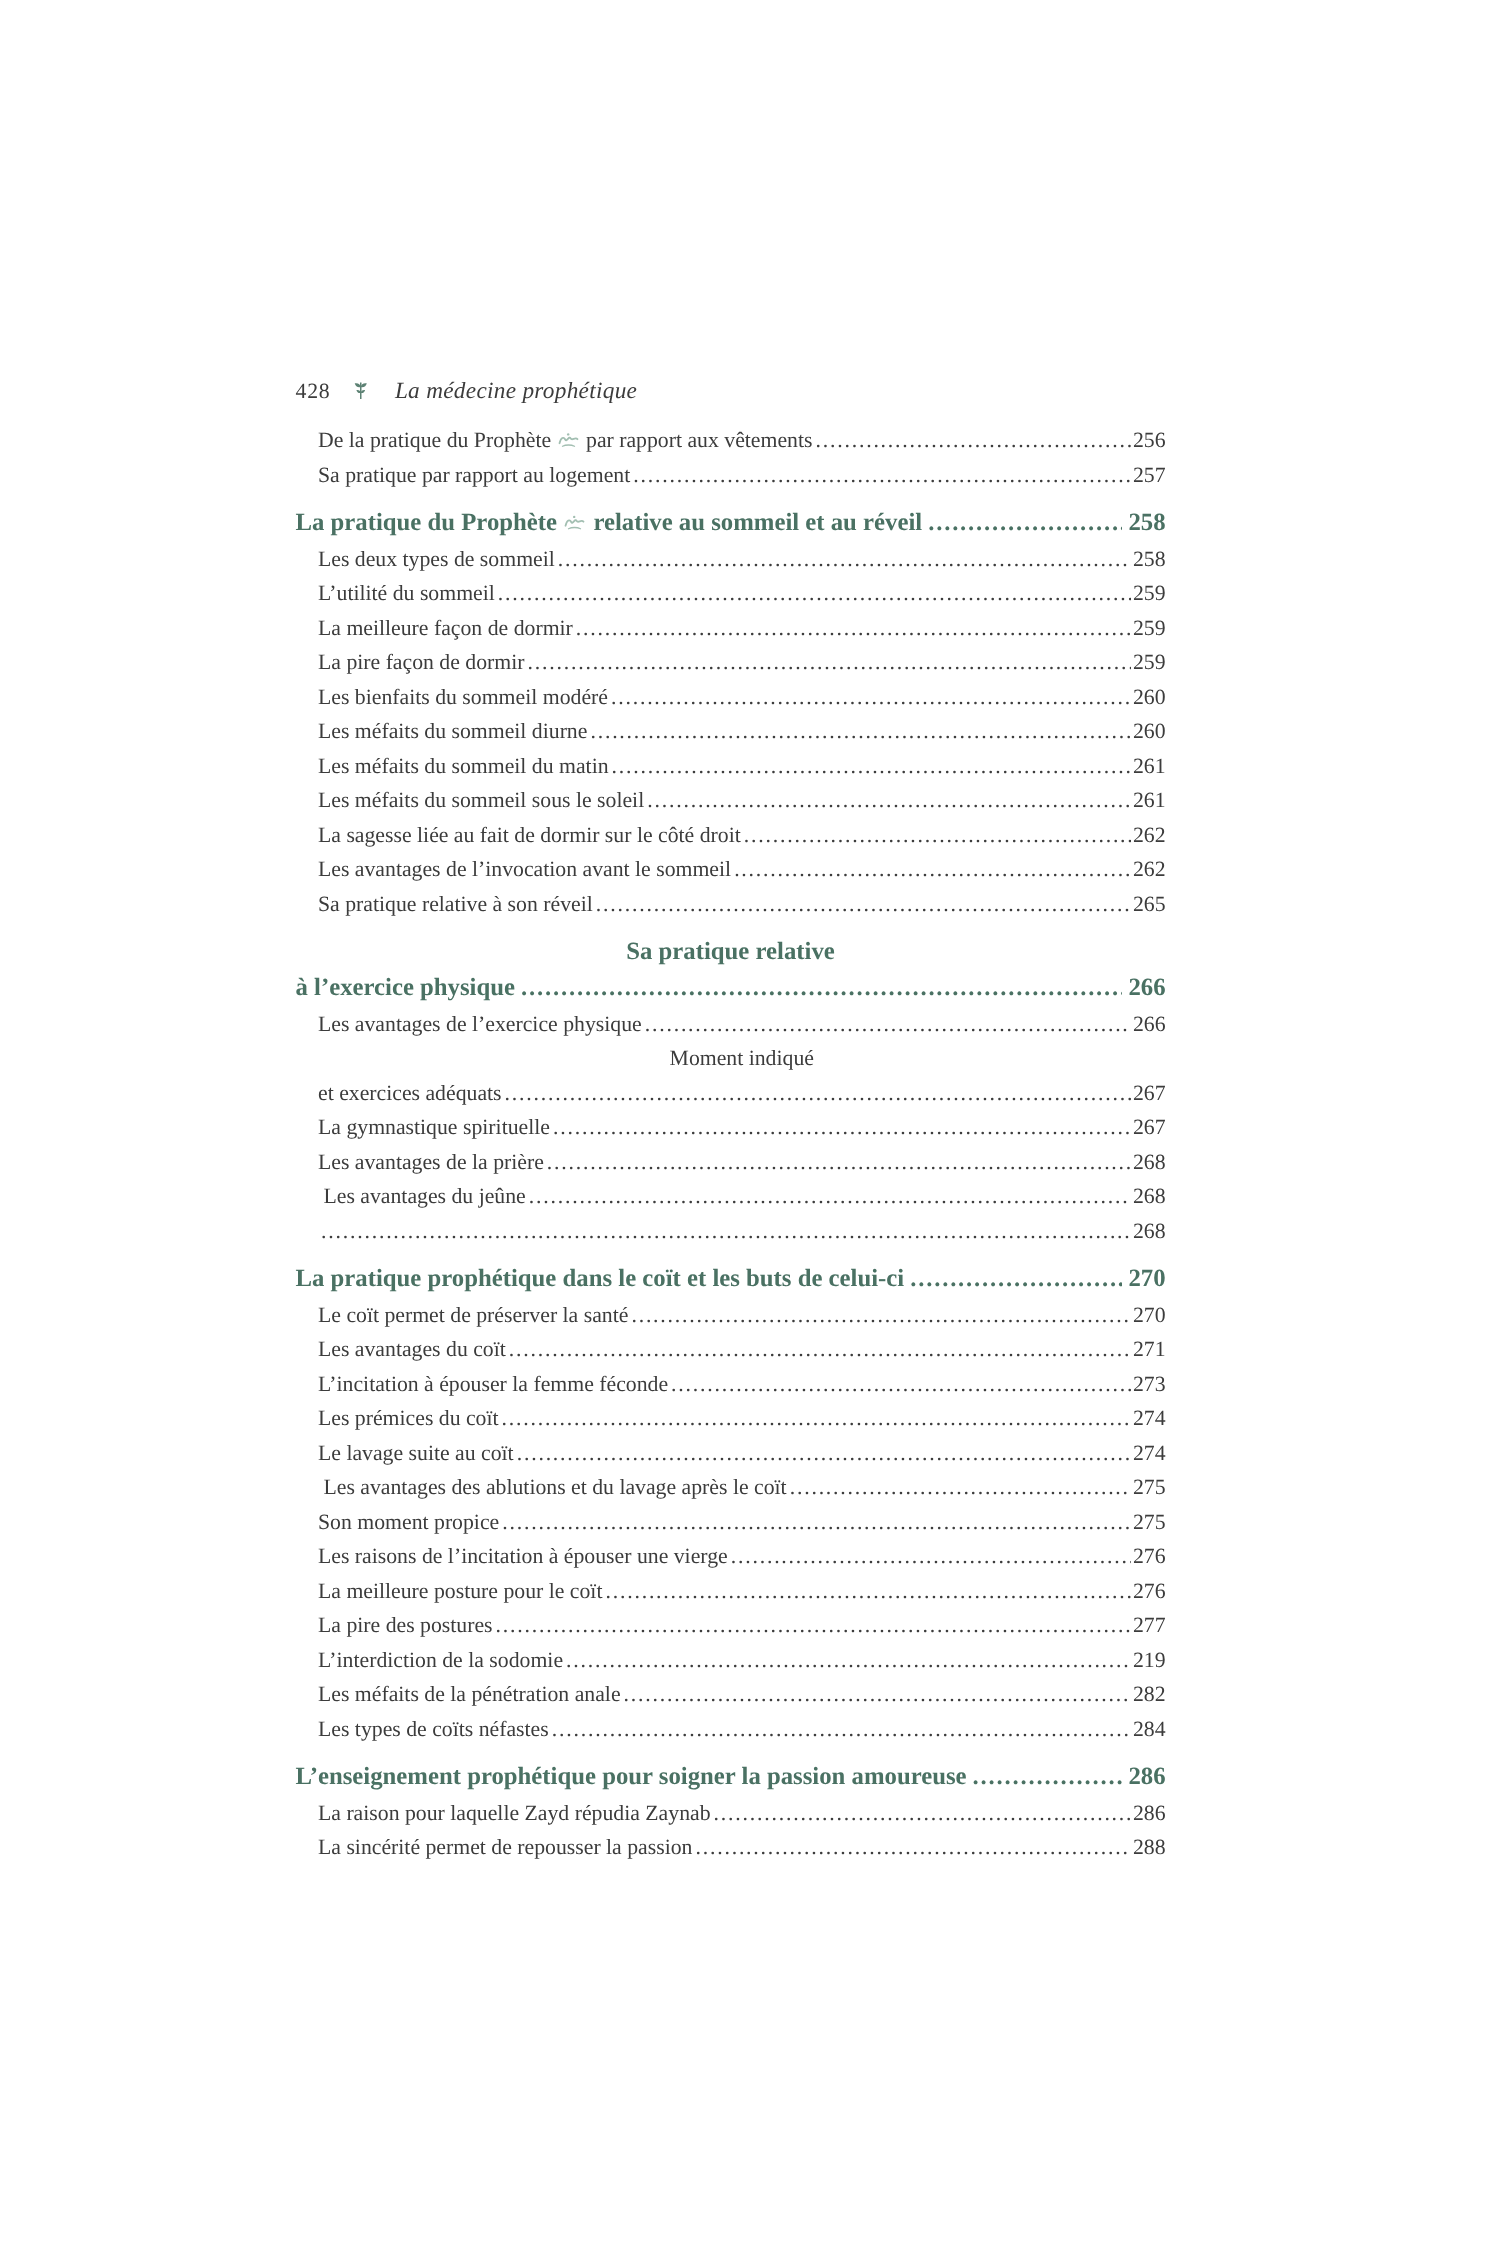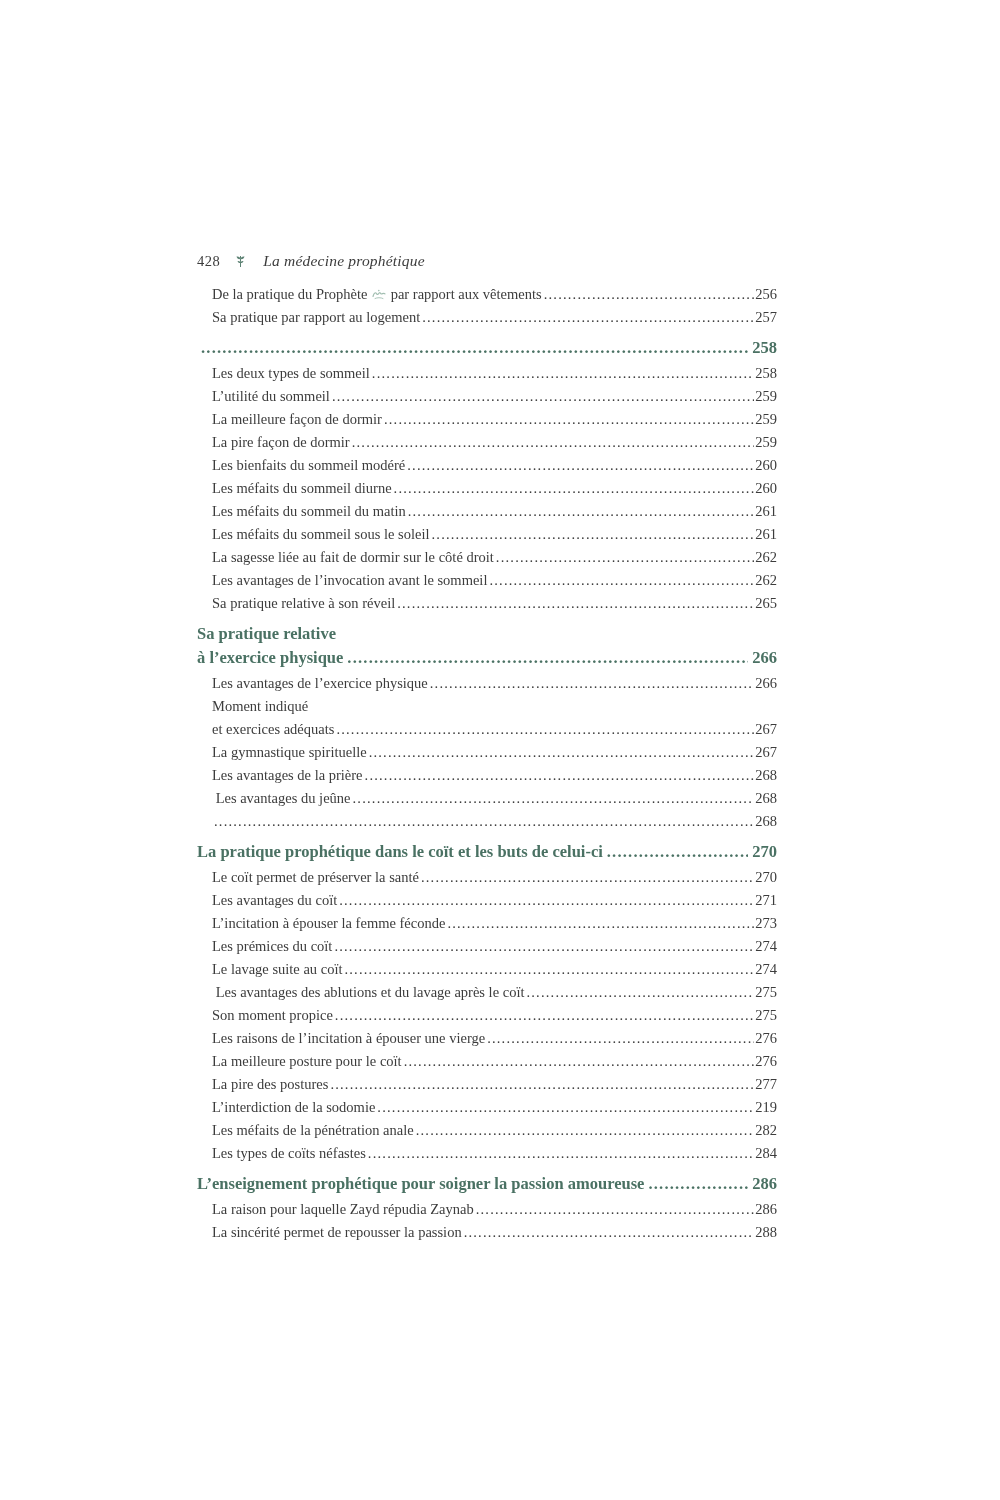--- a/index.html
+++ b/index.html
@@ -36,21 +36,21 @@
     display: inline-block;
     transform: translateY(2px);
   }
   .book-title {
     font-style: italic;
     font-size: 15.5px;
     margin-left: 17px;
     letter-spacing: 0.2px;
   }
   
-  .toc { width: 100%; }
+  .toc { width: 100%; text-align: center; }
   .item { color: var(--text, #3c3c3c); }
   .item.entry {
     padding-left: 15px;
     font-size: 14.5px;
     line-height: 23px;
   }
   .item.heading {
     font-size: 16.5px;
     line-height: 24px;
     font-weight: bold;
@@ -117,20 +117,25 @@
       </div>
       <div class="item entry">
         <div class="lastline">
           <span class="label">Sa pratique par rapport au logement</span>
           <span class="dots"></span>
           <span class="pagenum">257</span>
         </div>
       </div>
       <div class="item heading">
         <div class="lastline">
+          <span class="label">La pratique du Prophète <span class="saw"><svg width="14" height="11" viewBox="0 0 14 11" aria-hidden="true">
+                <path d="M1 7.5 C2 3.5 3.8 3 4.8 5 C5.8 7 7.4 2.2 8.4 4.2 C9.4 6.2 11.4 3 13 4.8" stroke="currentColor" stroke-width="1.2" fill="none" stroke-linecap="round"></path>
+                <path d="M3 9.5 C5.2 8.4 8.8 8.4 11 9.5" stroke="currentColor" stroke-width="0.9" fill="none" stroke-linecap="round"></path>
+                <circle cx="6.8" cy="1.6" r="0.8" fill="currentColor"></circle>
+              </svg></span> relative au sommeil et au réveil</span>
           <span class="dots"></span>
           <span class="pagenum">258</span>
         </div>
       </div>
       <div class="item entry">
         <div class="lastline">
           <span class="label">Les deux types de sommeil</span>
           <span class="dots"></span>
           <span class="pagenum">258</span>
         </div>

